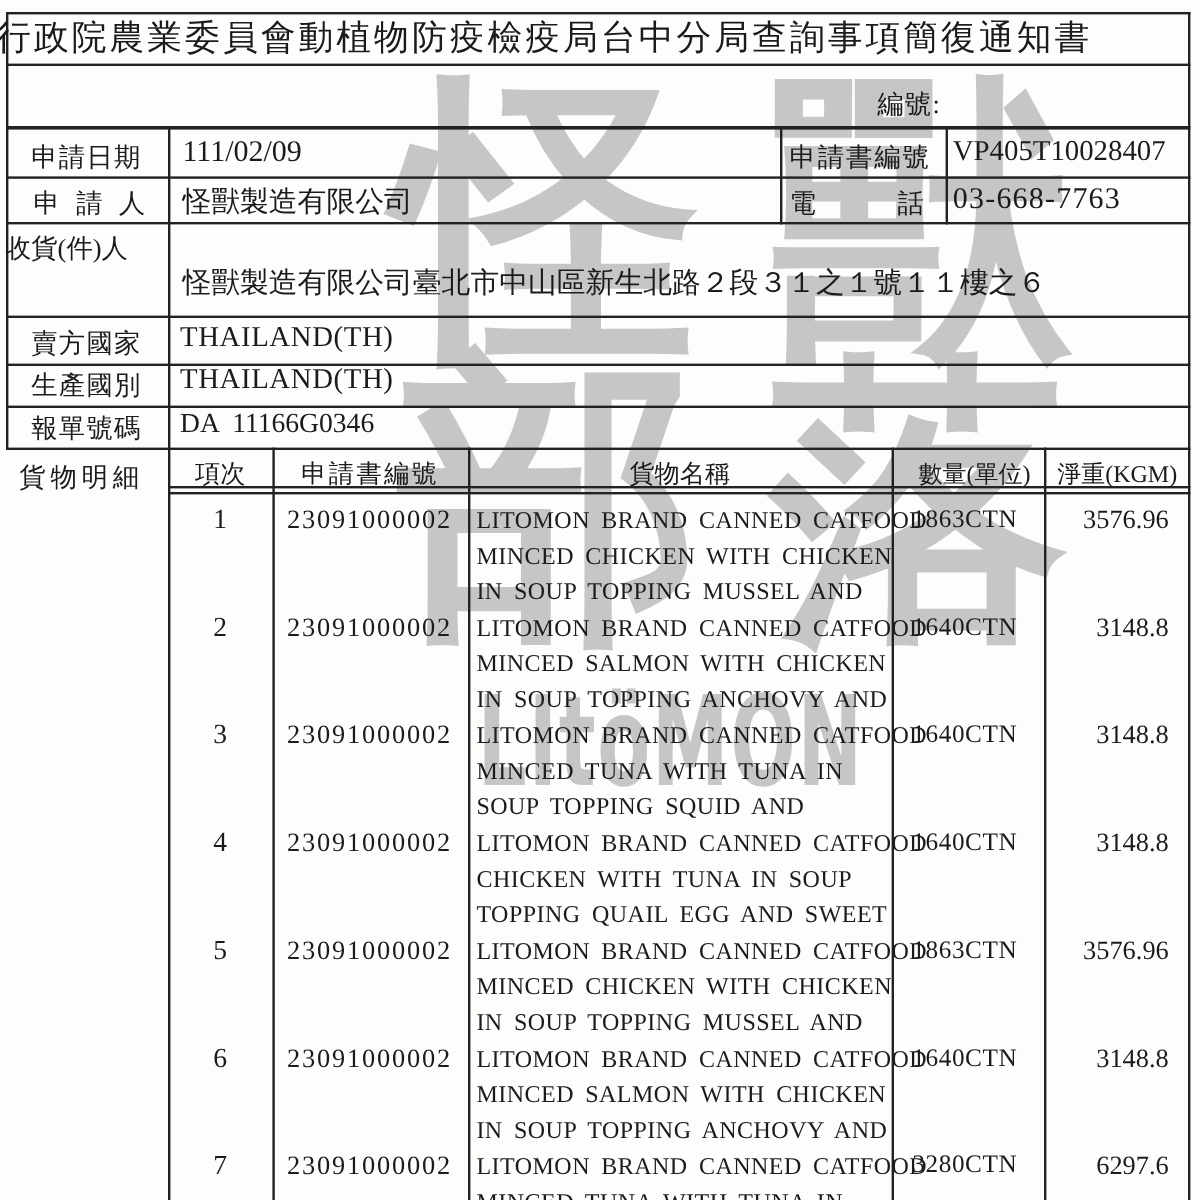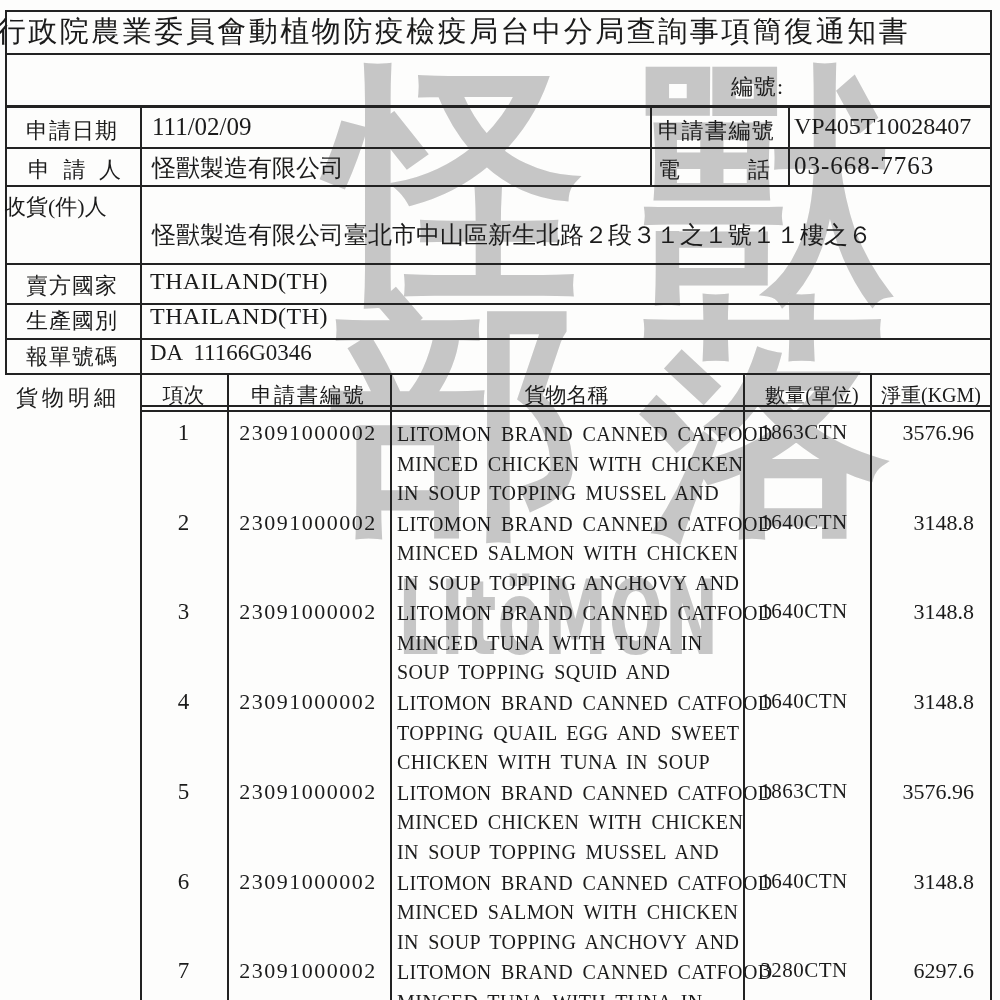--- a/index.html
+++ b/index.html
@@ -114,21 +114,21 @@
       <div class="grow" style="top: 599.4px;">
         <div class="gcell g-no">3</div>
         <div class="gcell g-code">23091000002</div>
         <div class="gcell g-name"><div>LITOMON BRAND CANNED CATFOOD</div><div>MINCED TUNA WITH TUNA IN</div><div>SOUP TOPPING SQUID AND</div></div>
         <div class="gcell g-qty">1640CTN</div>
         <div class="gcell g-wt">3148.8</div>
       </div>
       <div class="grow" style="top: 689.1px;">
         <div class="gcell g-no">4</div>
         <div class="gcell g-code">23091000002</div>
-        <div class="gcell g-name"><div>LITOMON BRAND CANNED CATFOOD</div><div>TOPPING QUAIL EGG AND SWEET</div><div>CHICKEN WITH TUNA IN SOUP</div></div>
+        <div class="gcell g-name"><div>LITOMON BRAND CANNED CATFOOD</div><div>CHICKEN WITH TUNA IN SOUP</div><div>TOPPING QUAIL EGG AND SWEET</div></div>
         <div class="gcell g-qty">1640CTN</div>
         <div class="gcell g-wt">3148.8</div>
       </div>
       <div class="grow" style="top: 778.8px;">
         <div class="gcell g-no">5</div>
         <div class="gcell g-code">23091000002</div>
         <div class="gcell g-name"><div>LITOMON BRAND CANNED CATFOOD</div><div>MINCED CHICKEN WITH CHICKEN</div><div>IN SOUP TOPPING MUSSEL AND</div></div>
         <div class="gcell g-qty">1863CTN</div>
         <div class="gcell g-wt">3576.96</div>
       </div>

